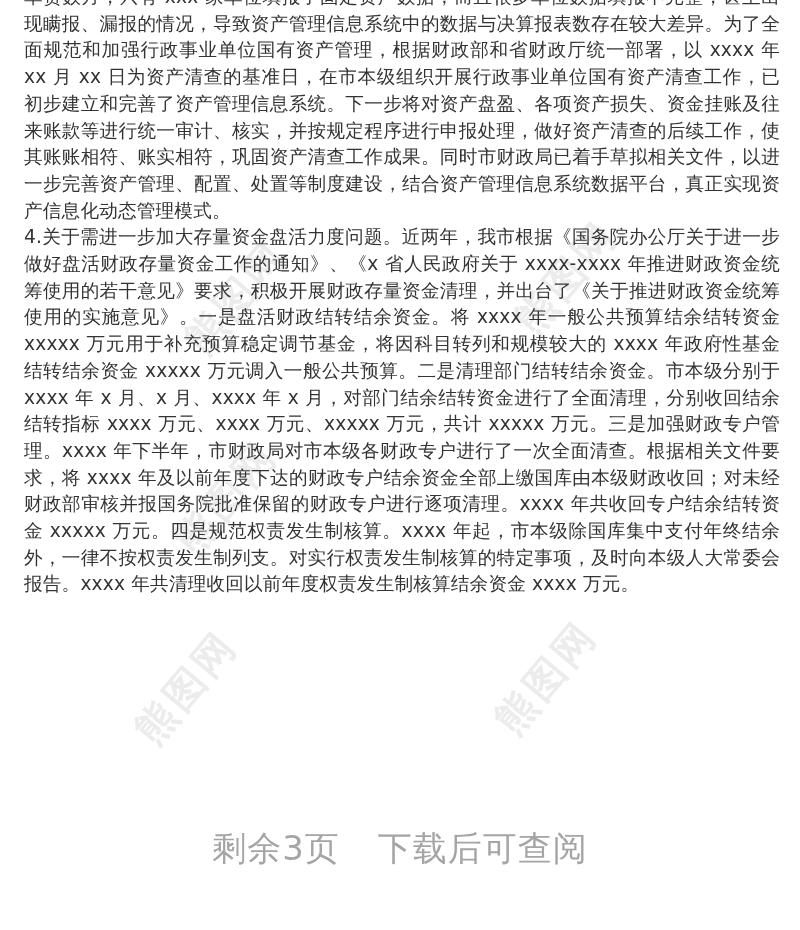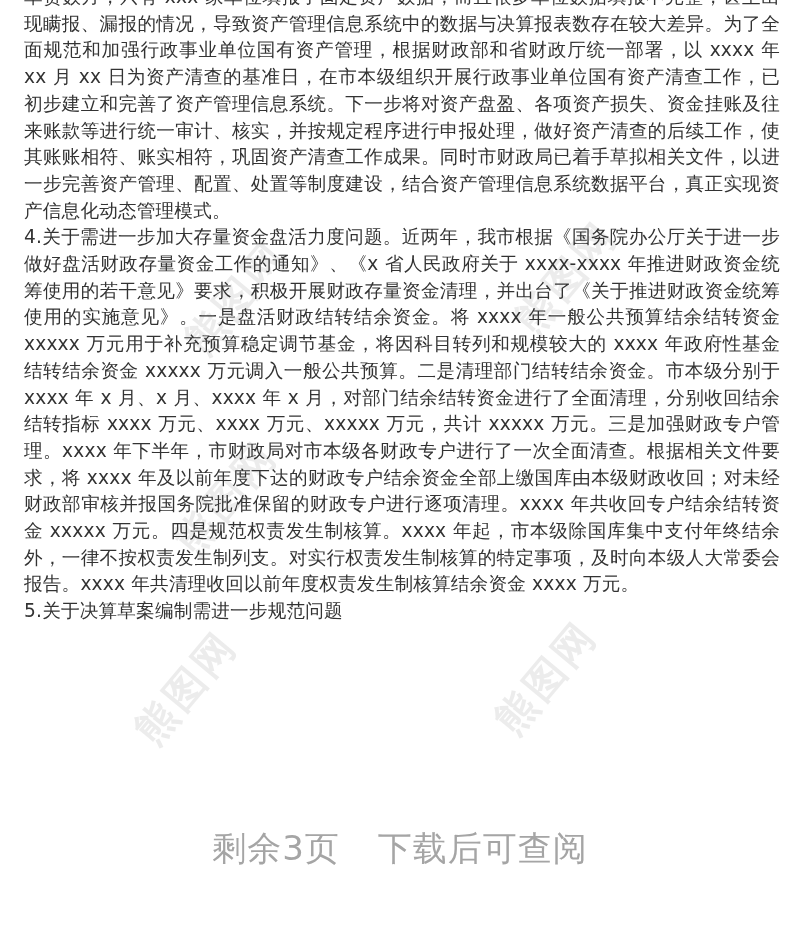--- a/index.html
+++ b/index.html
@@ -62,18 +62,17 @@
 
 <div class="watermark" style="left:170px; top:270px;">熊图网</div>
 <div class="watermark" style="left:500px; top:250px;">熊图网</div>
 <div class="watermark" style="left:160px; top:470px;">熊图网</div>
 <div class="watermark" style="left:120px; top:660px;">熊图网</div>
 <div class="watermark" style="left:480px; top:650px;">熊图网</div>
 
 <div class="doc">
   <p>单贫数方，只有 xxx 家单位填报了固定资产数据，而且很多单位数据填报不完整，甚至出现瞒报、漏报的情况，导致资产管理信息系统中的数据与决算报表数存在较大差异。为了全面规范和加强行政事业单位国有资产管理，根据财政部和省财政厅统一部署，以 xxxx 年 xx 月 xx 日为资产清查的基准日，在市本级组织开展行政事业单位国有资产清查工作，已初步建立和完善了资产管理信息系统。下一步将对资产盘盈、各项资产损失、资金挂账及往来账款等进行统一审计、核实，并按规定程序进行申报处理，做好资产清查的后续工作，使其账账相符、账实相符，巩固资产清查工作成果。同时市财政局已着手草拟相关文件，以进一步完善资产管理、配置、处置等制度建设，结合资产管理信息系统数据平台，真正实现资产信息化动态管理模式。</p>
   <p>4.关于需进一步加大存量资金盘活力度问题。近两年，我市根据《国务院办公厅关于进一步做好盘活财政存量资金工作的通知》、《x 省人民政府关于 xxxx-xxxx 年推进财政资金统筹使用的若干意见》要求，积极开展财政存量资金清理，并出台了《关于推进财政资金统筹使用的实施意见》。一是盘活财政结转结余资金。将 xxxx 年一般公共预算结余结转资金 xxxxx 万元用于补充预算稳定调节基金，将因科目转列和规模较大的 xxxx 年政府性基金结转结余资金 xxxxx 万元调入一般公共预算。二是清理部门结转结余资金。市本级分别于 xxxx 年 x 月、x 月、xxxx 年 x 月，对部门结余结转资金进行了全面清理，分别收回结余结转指标 xxxx 万元、xxxx 万元、xxxxx 万元，共计 xxxxx 万元。三是加强财政专户管理。xxxx 年下半年，市财政局对市本级各财政专户进行了一次全面清查。根据相关文件要求，将 xxxx 年及以前年度下达的财政专户结余资金全部上缴国库由本级财政收回；对未经财政部审核并报国务院批准保留的财政专户进行逐项清理。xxxx 年共收回专户结余结转资金 xxxxx 万元。四是规范权责发生制核算。xxxx 年起，市本级除国库集中支付年终结余外，一律不按权责发生制列支。对实行权责发生制核算的特定事项，及时向本级人大常委会报告。xxxx 年共清理收回以前年度权责发生制核算结余资金 xxxx 万元。</p>
-  <p>5.关于决算草案编制需进一步规范问题</p>
 </div>
 
 <div class="footer">
   <span>剩余3页</span><span class="gap"></span><span>下载后可查阅</span>
 </div>
 
 </body></html>

